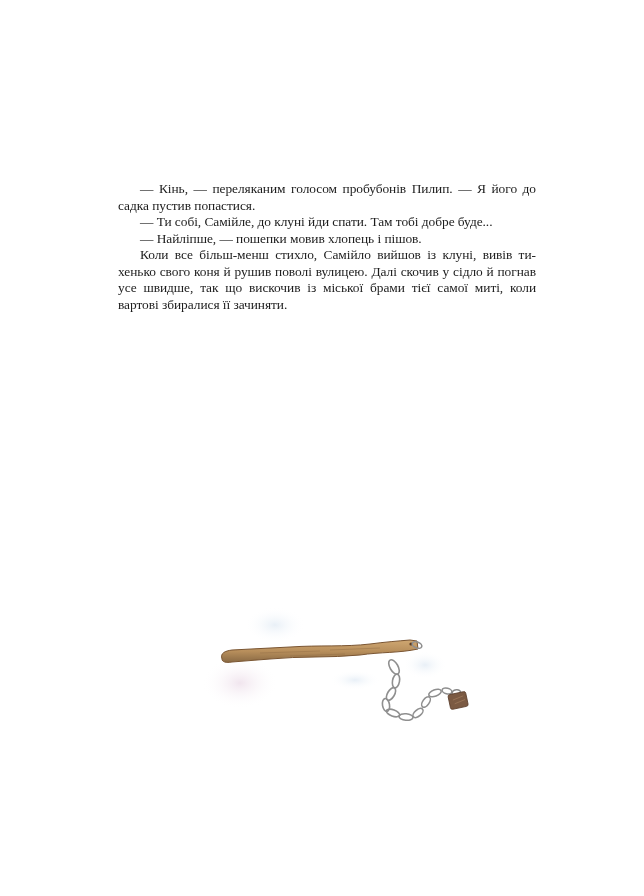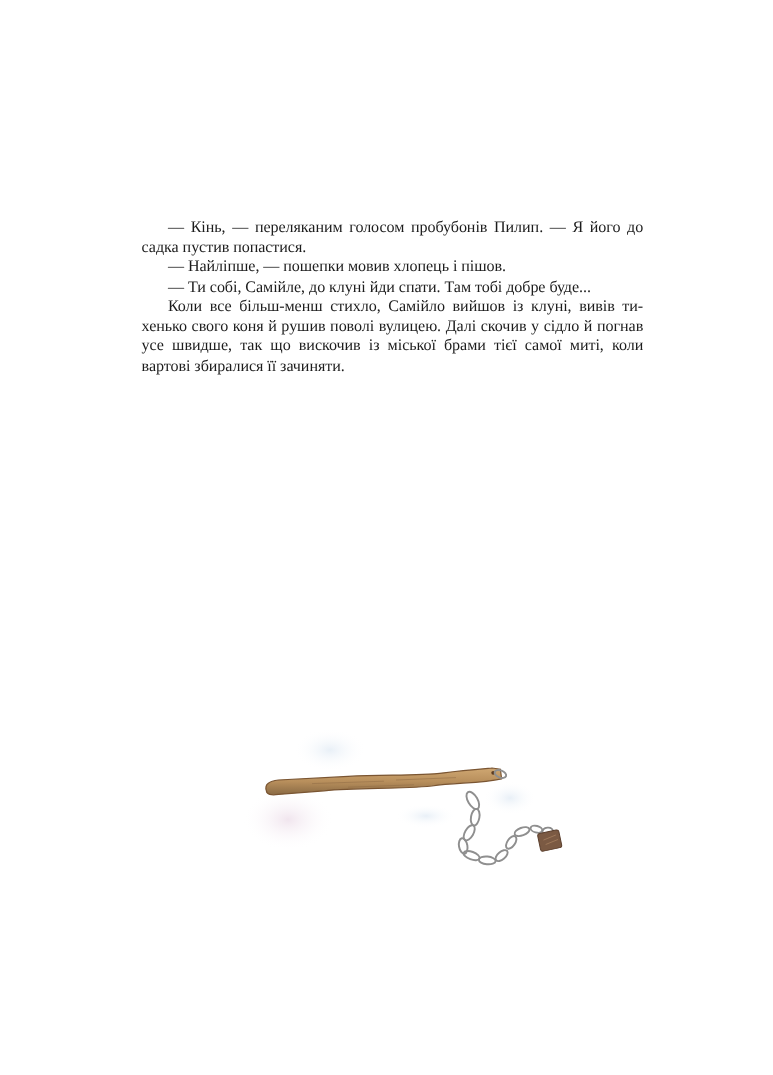--- a/index.html
+++ b/index.html
@@ -52,22 +52,22 @@
       display: block;
     }
   </style>
 </head>
 <body>
 
 <div class="page">
 
   <div class="text-block">
     <p class="para">— Кінь, — переляканим голосом пробубонів Пилип. — Я його до садка пустив попастися.</p>
+    <p class="para">— Ти собі, Самійле, до клуні йди спати. Там тобі добре буде...</p>
     <p class="para">— Найліпше, — пошепки мовив хлопець і пішов.</p>
-    <p class="para">— Ти собі, Самійле, до клуні йди спати. Там тобі добре буде...</p>
     <p class="para">Коли все більш-менш стихло, Самійло вийшов із клуні, вивів ти­хенько свого коня й рушив поволі вулицею. Далі скочив у сідло й по­гнав усе швидше, так що вискочив із міської брами тієї самої миті, коли вартові збиралися її зачиняти.</p>
   </div>
 
   <div class="illustration">
     <svg viewBox="0 0 330 195" xmlns="http://www.w3.org/2000/svg">
       <defs>
         <radialGradient id="washPink" cx="50%" cy="50%" r="50%">
           <stop offset="0%" stop-color="#efe2ec" stop-opacity="0.9"></stop>
           <stop offset="100%" stop-color="#ffffff" stop-opacity="0"></stop>
         </radialGradient>

